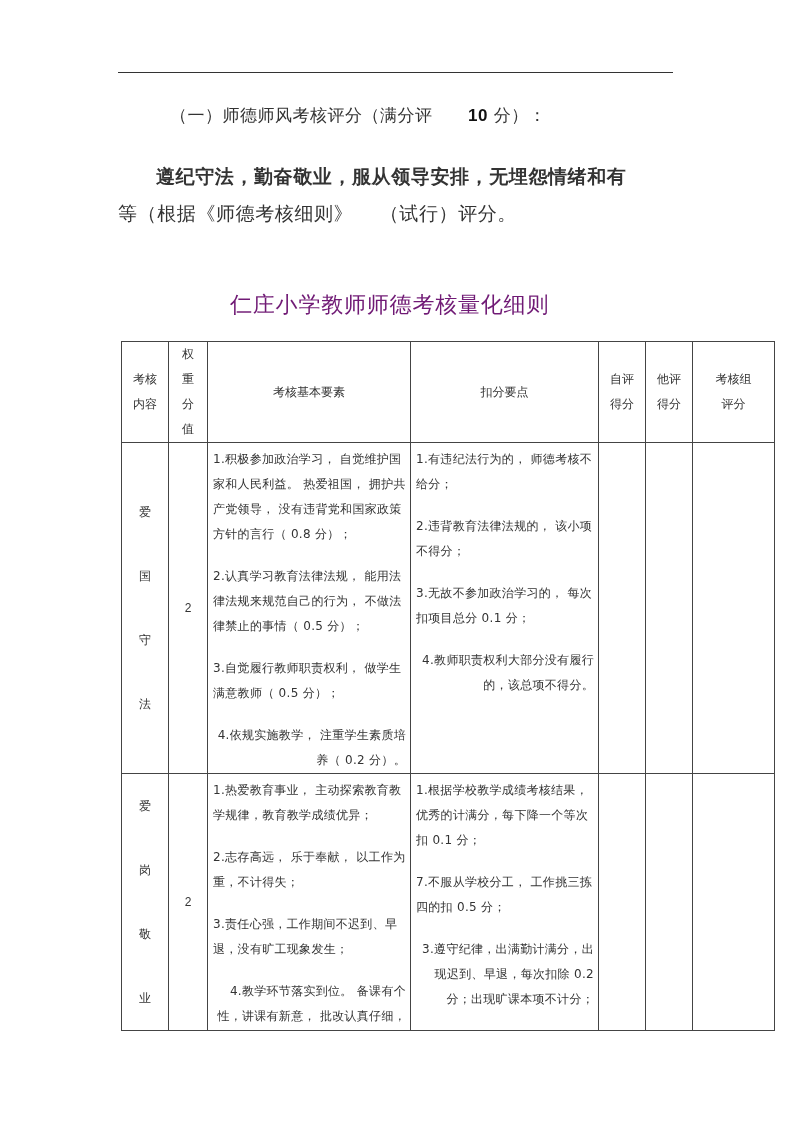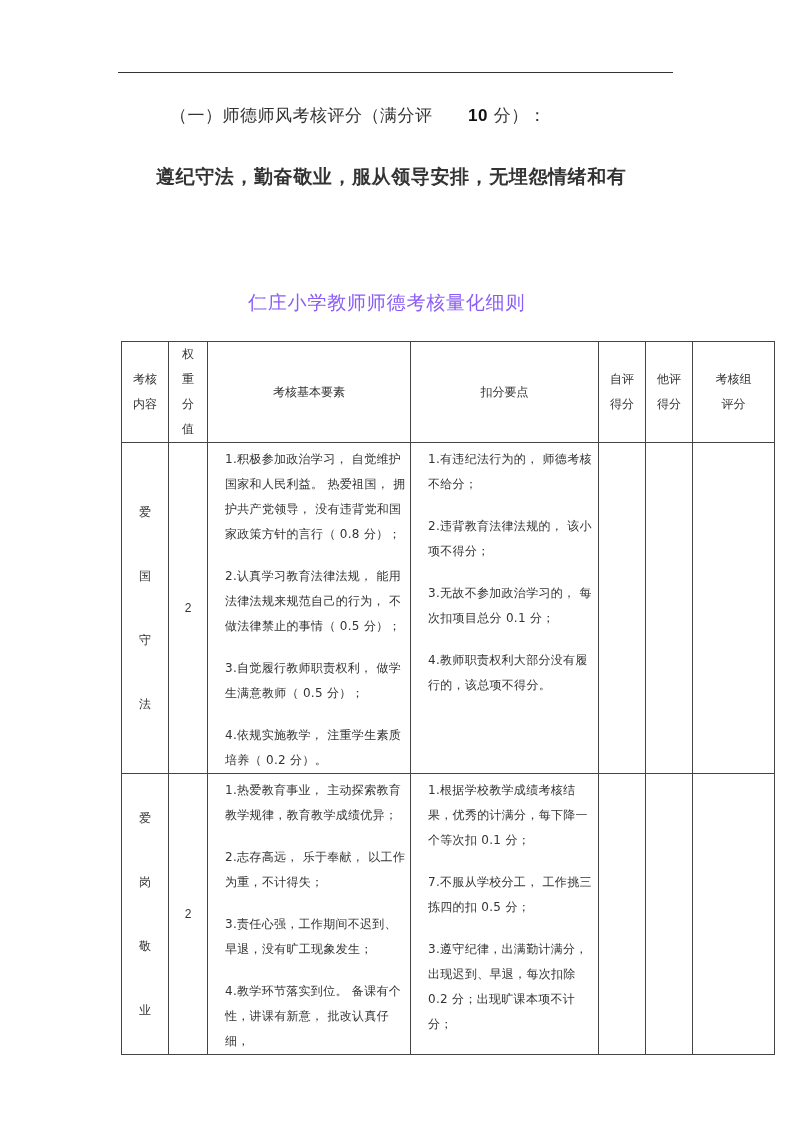--- a/index.html
+++ b/index.html
@@ -7,45 +7,46 @@
            font-family: "DejaVu Sans", "Liberation Sans", sans-serif; color: #222; }
     .rule { position: absolute; left: 118px; top: 72px; width: 555px; height: 0;
             border-top: 1px solid #333; }
     .heading { position: absolute; left: 170px; top: 104px; font-size: 17px; color: #333;
                white-space: pre; letter-spacing: 0.5px; }
     .heading .num { font-family: "Liberation Sans", sans-serif; font-weight: bold; color: #111; margin-top: 33px; }
     .para { position: absolute; left: 118px; top: 158px; width: 500px; font-size: 19px;
             line-height: 37px; color: #333; letter-spacing: 0.6px; }
     .para .line { display: block; white-space: pre; }
     .para .indent { padding-left: 38px; font-weight: bold; }
-    .table-title { position: absolute; left: 248px; top: 290px; font-size: 19px; color: #8b5cf6;
+    .table-title { position: absolute; left: 230px; top: 290px; font-size: 22px; color: #701a75;
                    letter-spacing: 0.8px; }
     table.grid { position: absolute; left: 121px; top: 341px; border-collapse: collapse;
                  table-layout: fixed; width: 653px; }
     table.grid td, table.grid th { border: 1.3px solid #444; padding: 0; vertical-align: middle;
                  font-weight: normal; font-size: 12px; color: #333; }
     th { text-align: center; line-height: 25px; }
     .stack { display: block; line-height: 25px; }
     .vertical-cat { text-align: center; font-size: 12.5px; }
     .vertical-cat span { display: block; line-height: 64px; }
     .weight { text-align: center; font-family: "Liberation Sans", sans-serif; font-size: 13px; }
     .cell-text { vertical-align: top !important; padding: 4px 4px 0 5px !important;
                  font-size: 12px; line-height: 25px; letter-spacing: 0.3px; }
-    .item { display: block; margin-bottom: 17px; margin-left: 12px; }
-    .item:last-child { margin-bottom: 0; }
+    .item { display: block; margin-bottom: 17px; }
+    .item:last-child { margin-bottom: 0; text-align: right; }
   </style>
 </head>
 <body>
 
 <div class="rule"></div>
 
 <div class="heading"><span>（一）师德师风考核评分（满分评</span>      <span class="num">10</span> <span>分）：</span></div>
 
 <div class="para">
   <span class="line indent">遵纪守法，勤奋敬业，服从领导安排，无埋怨情绪和有</span>
+  <span class="line">等（根据《师德考核细则》    （试行）评分。</span>
 </div>
 
 <div class="table-title">仁庄小学教师师德考核量化细则</div>
 
 <table class="grid">
   <colgroup>
     <col style="width:47px">
       <col style="width:39px">
       <col style="width:203px">
     <col style="width:188px">

